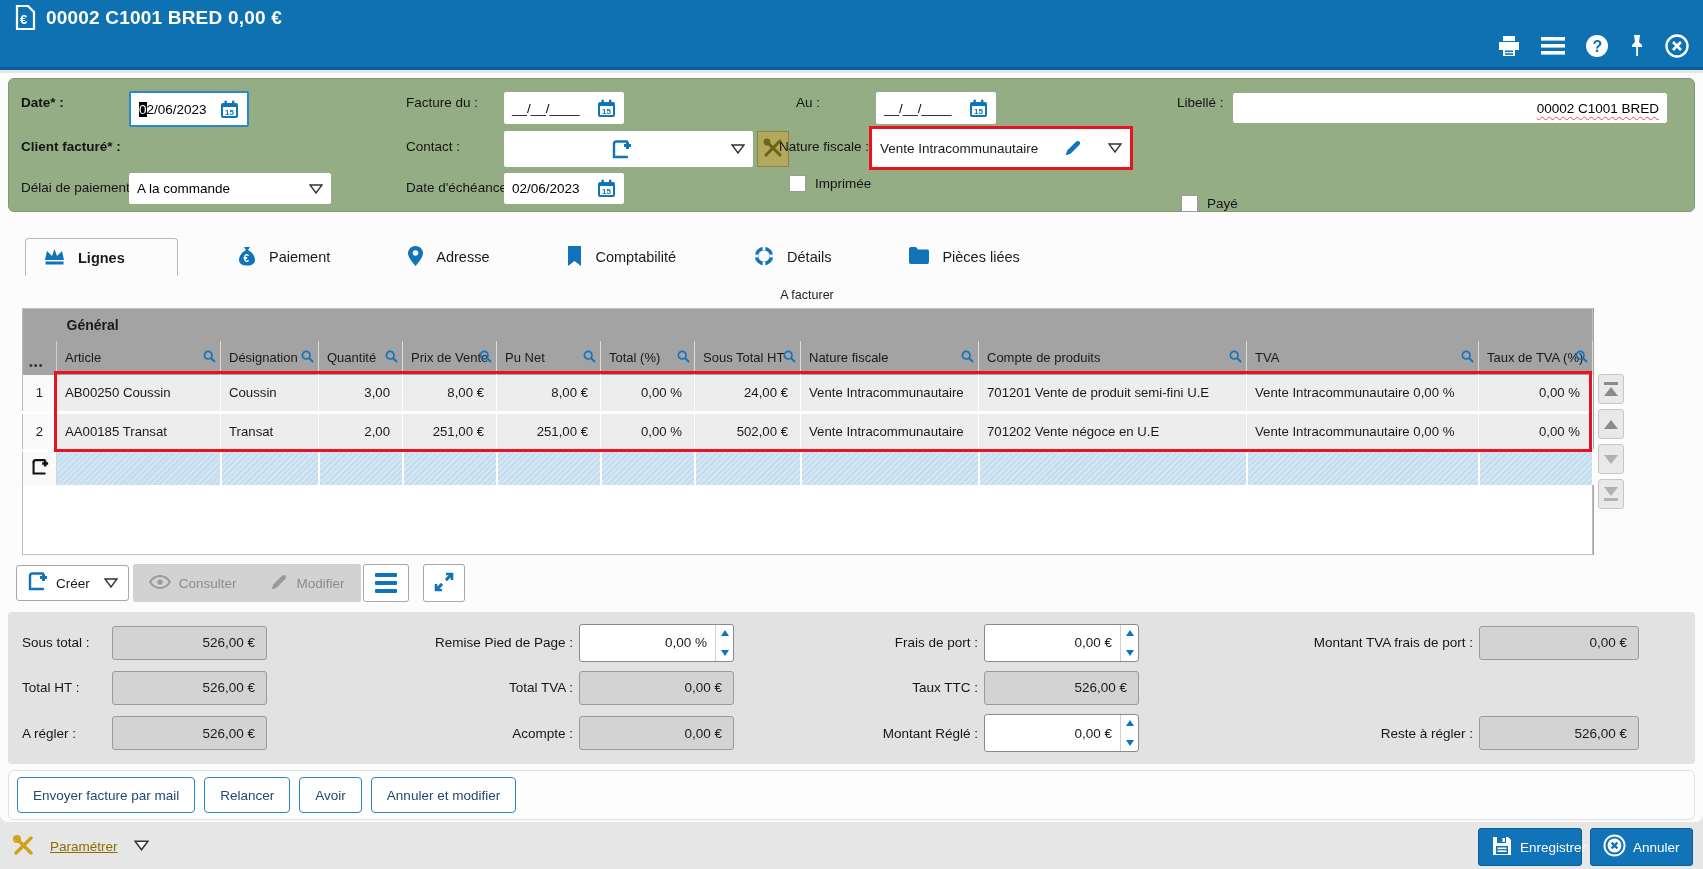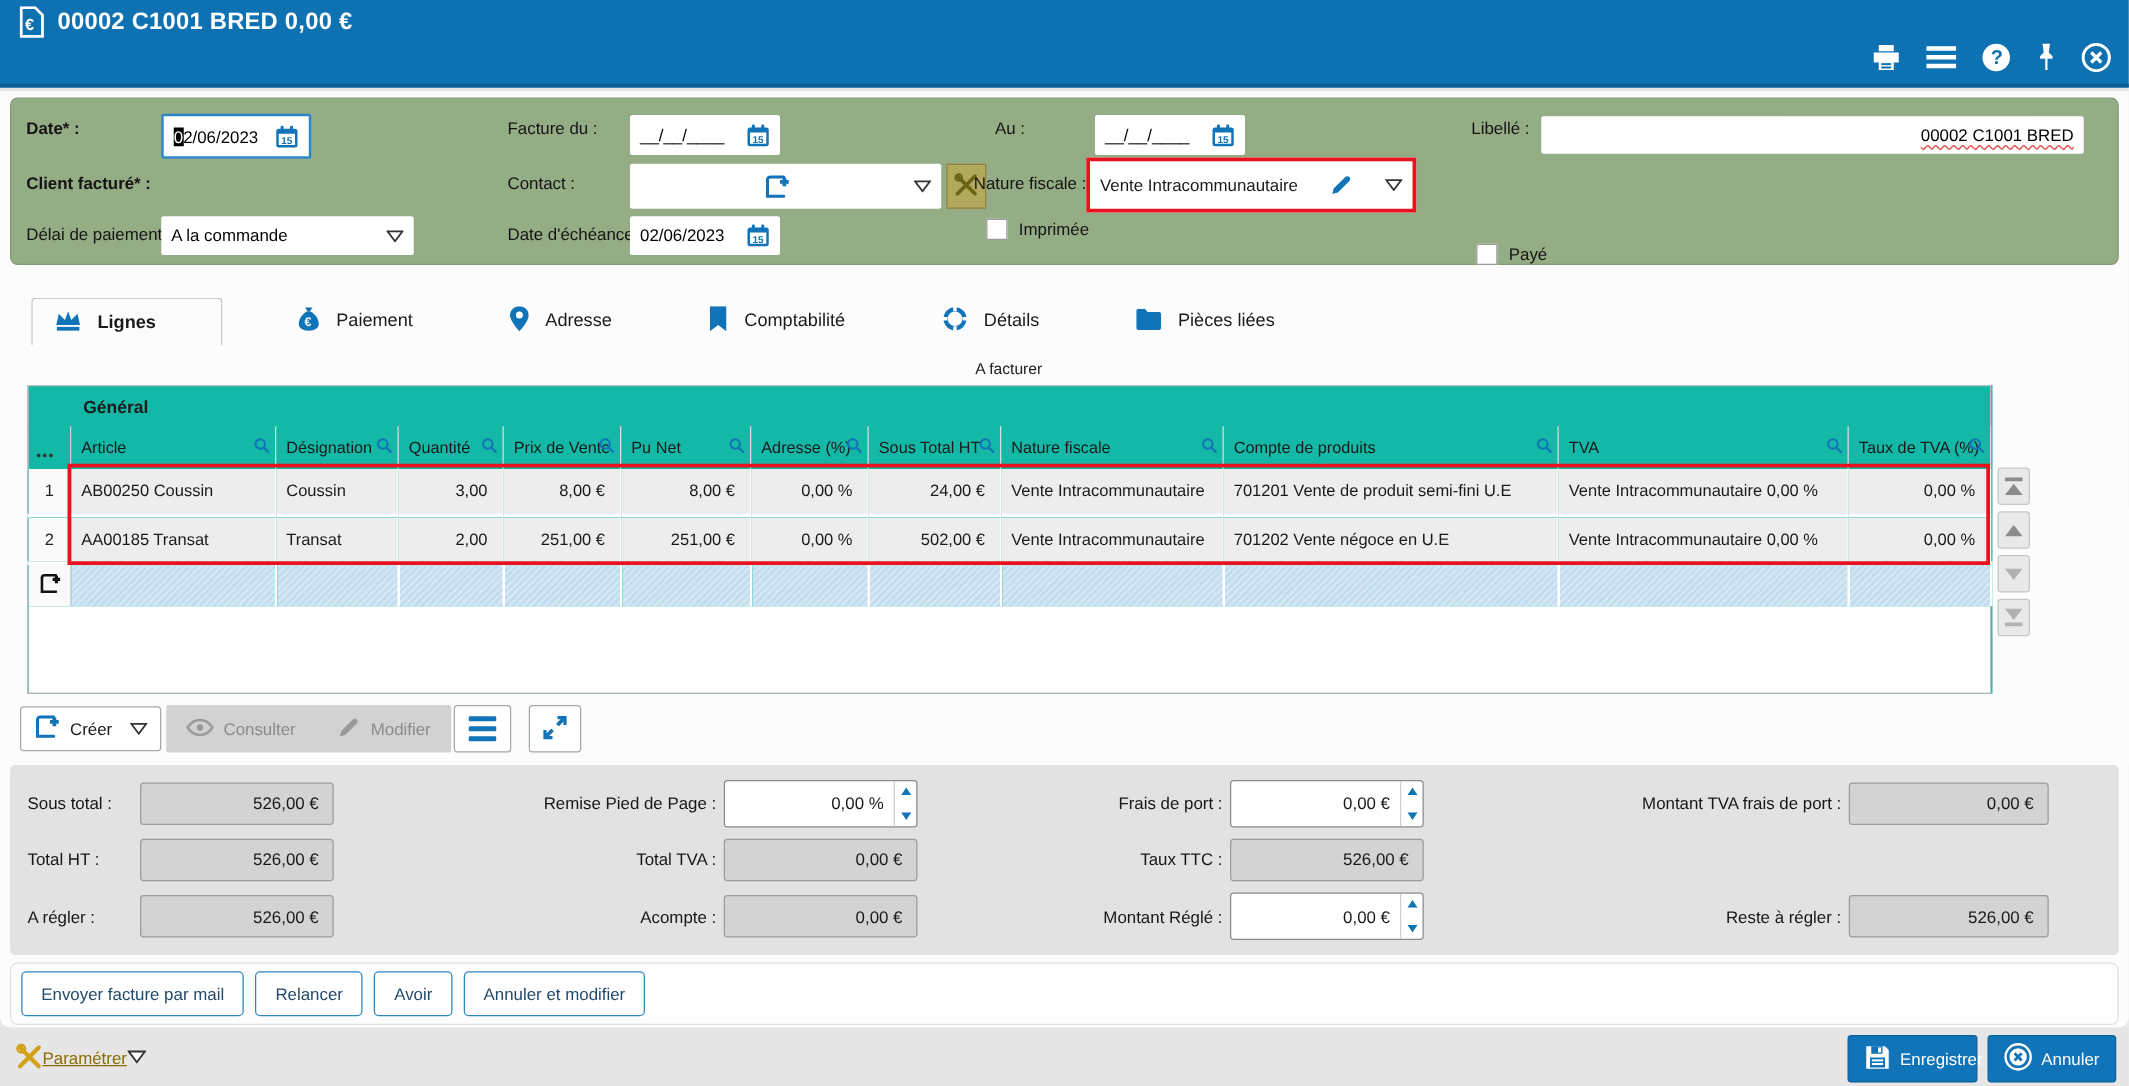--- a/index.html
+++ b/index.html
@@ -33,21 +33,21 @@
 
   
   .tabs { position:absolute; left:0; top:236px; width:100%; display:flex; align-items:flex-end; padding-left:25px; height:40px; }
   .tab { display:flex; align-items:center; gap:13px; height:38px; padding:0 18px; font-size:14.5px; cursor:pointer; color:#1a1a1a; }
   .tab.active { background:#fcfcfc; border:1px solid #b9b9b9; border-bottom:none; border-radius:4px 4px 0 0; font-weight:bold; width:153px; }
   .tab + .tab { margin-left:42px; }
 
   
   .afacturer { position:absolute; top:288px; left:22px; width:1570px; text-align:center; font-size:12.5px; color:#222; }
   .gridzone { position:absolute; top:308px; left:22px; width:1570px; }
-  .grid { width:1570px; border-collapse:collapse; table-layout:fixed; background:#14b8a6; border:1px solid #bdbdbd; }
+  .grid { width:1570px; border-collapse:collapse; table-layout:fixed; background:#a3a3a3; border:1px solid #bdbdbd; }
   .grid td, .grid th { overflow:hidden; white-space:nowrap; font-weight:normal; }
   tr.grp td { height:32px; font-weight:bold; font-size:14px; padding-left:10px; }
   tr.cols th { height:34px; font-size:13px; text-align:left; padding:0 4px 0 8px; border-right:1px solid #dcdcdc; position:relative; cursor:pointer; }
   tr.cols th .mag { position:absolute; right:4px; top:9px; }
   tr.cols th.gut { border-right:1px solid #cfcfcf; }
   .dots { position:absolute; left:6px; bottom:4px; font-size:11px; color:#333; letter-spacing:1px; }
   tr.data td { height:38px; background:#ededed; border-bottom:3px solid #fff; border-right:1px solid #fff; font-size:13.2px; padding:0 8px; cursor:pointer; }
   tr.data td.gut { background:#fafafa; border-right:1px solid #d5d5d5; text-align:center; color:#222; }
   tr.newrow td { height:34px; border-right:2px solid #fff;
     background:repeating-linear-gradient(135deg,#d3e7f4 0px,#d3e7f4 2px,#c2dcee 2px,#c2dcee 4px); }
@@ -83,21 +83,21 @@
   .spin { width:18px; height:100%; border-left:1px solid #d0d0d0; display:flex; flex-direction:column; align-items:center; justify-content:space-between; padding:5px 0; cursor:pointer; }
   .sp-u { width:0; height:0; border-left:4px solid transparent; border-right:4px solid transparent; border-bottom:6px solid #1173b8; }
   .sp-d { width:0; height:0; border-left:4px solid transparent; border-right:4px solid transparent; border-top:6px solid #1173b8; }
 
   
   .actions { position:absolute; left:8px; top:770px; width:1687px; height:50px; background:#fdfdfd; border:1px solid #e0e0e0; border-radius:6px; display:flex; align-items:center; gap:9px; padding-left:8px; }
   .abtn { background:#fff; border:1px solid #2e86c1; border-radius:4px; height:36px; padding:0 15px; font-size:13.5px; color:#234a6d; display:flex; align-items:center; cursor:pointer; font-family:inherit; }
 
   
   .bottombar { position:absolute; left:0; top:822px; width:100%; height:47px; background:#e6e6e6; }
-  .param { position:absolute; left:12px; top:12px; display:flex; align-items:center; gap:0; cursor:pointer; }
+  .param { position:absolute; left:12px; top:12px; display:flex; align-items:center; gap:16px; cursor:pointer; }
   .param a { color:#8a6d00; font-size:13.5px; text-decoration:underline; }
   .bluebtn { position:absolute; top:6px; height:38px; background:#1173b8; border:1px solid #0d5f9a; border-radius:3px; color:#fff; font-size:13.5px; display:flex; align-items:center; gap:7px; padding:0 12px; cursor:pointer; }
   .btn-save { left:1478px; width:104px; }
   .btn-cancel { left:1590px; width:103px; }
 
   .card { position:absolute; left:0; top:73px; width:1703px; height:749px; background:#fcfcfc; border-radius:0 0 8px 8px; }
 </style>
 </head>
 <body>
 
@@ -385,21 +385,21 @@
                 <path d="M8 8l4 4" stroke="#1173b8" stroke-width="1.9"></path>
               </svg></span></th>
       <th><span>Prix de Vente</span><span class="mag"><svg width="13" height="13" viewBox="0 0 13 13">
                 <circle cx="5.2" cy="5.2" r="3.8" fill="none" stroke="#1173b8" stroke-width="1.7"></circle>
                 <path d="M8 8l4 4" stroke="#1173b8" stroke-width="1.9"></path>
               </svg></span></th>
       <th><span>Pu Net</span><span class="mag"><svg width="13" height="13" viewBox="0 0 13 13">
                 <circle cx="5.2" cy="5.2" r="3.8" fill="none" stroke="#1173b8" stroke-width="1.7"></circle>
                 <path d="M8 8l4 4" stroke="#1173b8" stroke-width="1.9"></path>
               </svg></span></th>
-      <th><span>Adresse (%)</span><span class="mag"><svg width="13" height="13" viewBox="0 0 13 13">
+      <th><span>Total (%)</span><span class="mag"><svg width="13" height="13" viewBox="0 0 13 13">
                 <circle cx="5.2" cy="5.2" r="3.8" fill="none" stroke="#1173b8" stroke-width="1.7"></circle>
                 <path d="M8 8l4 4" stroke="#1173b8" stroke-width="1.9"></path>
               </svg></span></th>
       <th><span>Sous Total HT</span><span class="mag"><svg width="13" height="13" viewBox="0 0 13 13">
                 <circle cx="5.2" cy="5.2" r="3.8" fill="none" stroke="#1173b8" stroke-width="1.7"></circle>
                 <path d="M8 8l4 4" stroke="#1173b8" stroke-width="1.9"></path>
               </svg></span></th>
       <th><span>Nature fiscale</span><span class="mag"><svg width="13" height="13" viewBox="0 0 13 13">
                 <circle cx="5.2" cy="5.2" r="3.8" fill="none" stroke="#1173b8" stroke-width="1.7"></circle>
                 <path d="M8 8l4 4" stroke="#1173b8" stroke-width="1.9"></path>

